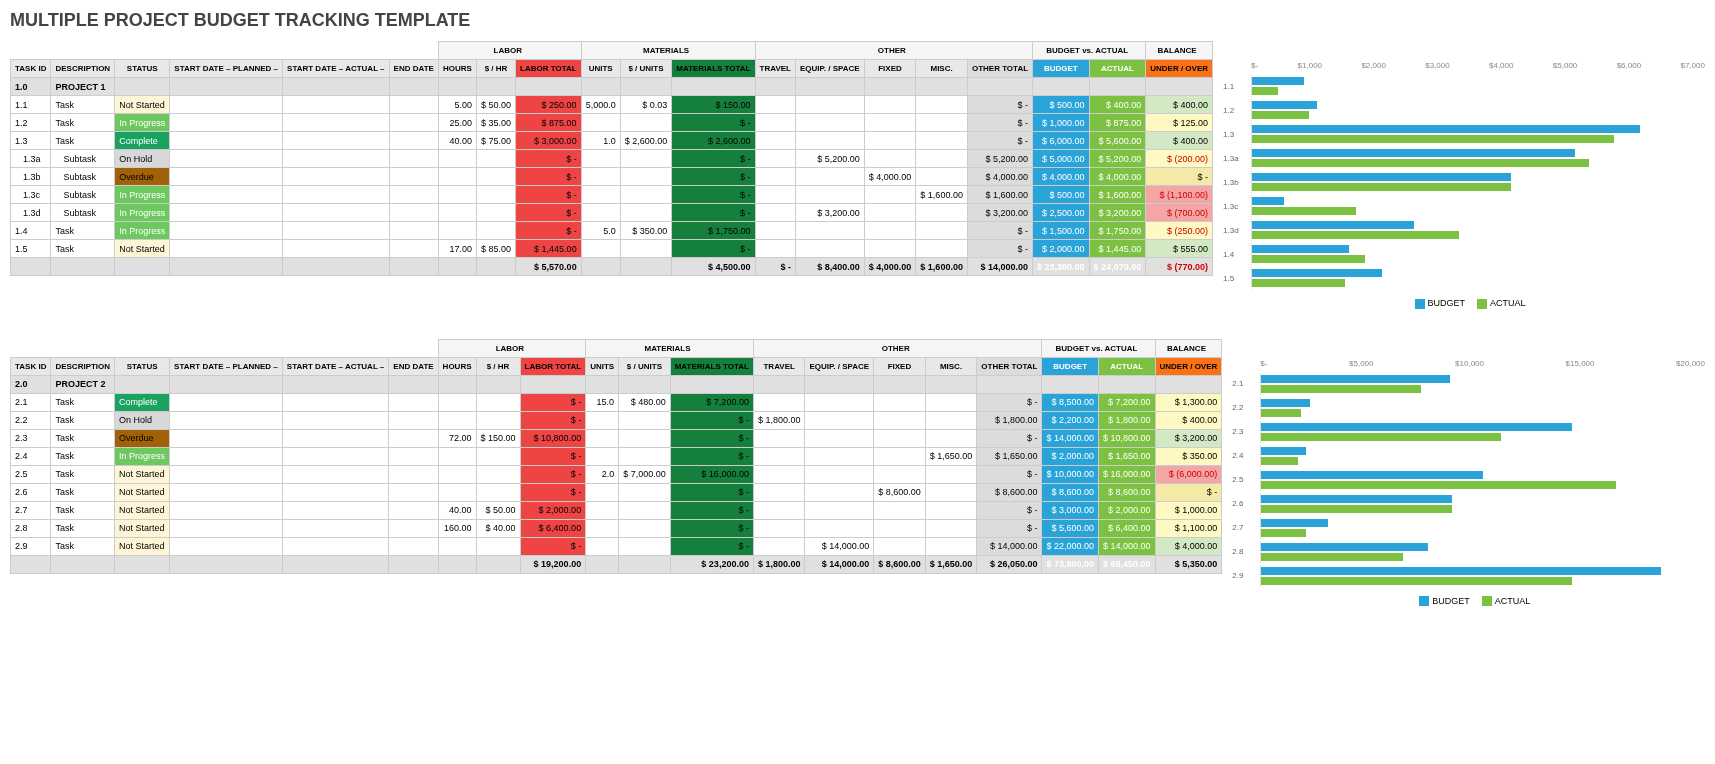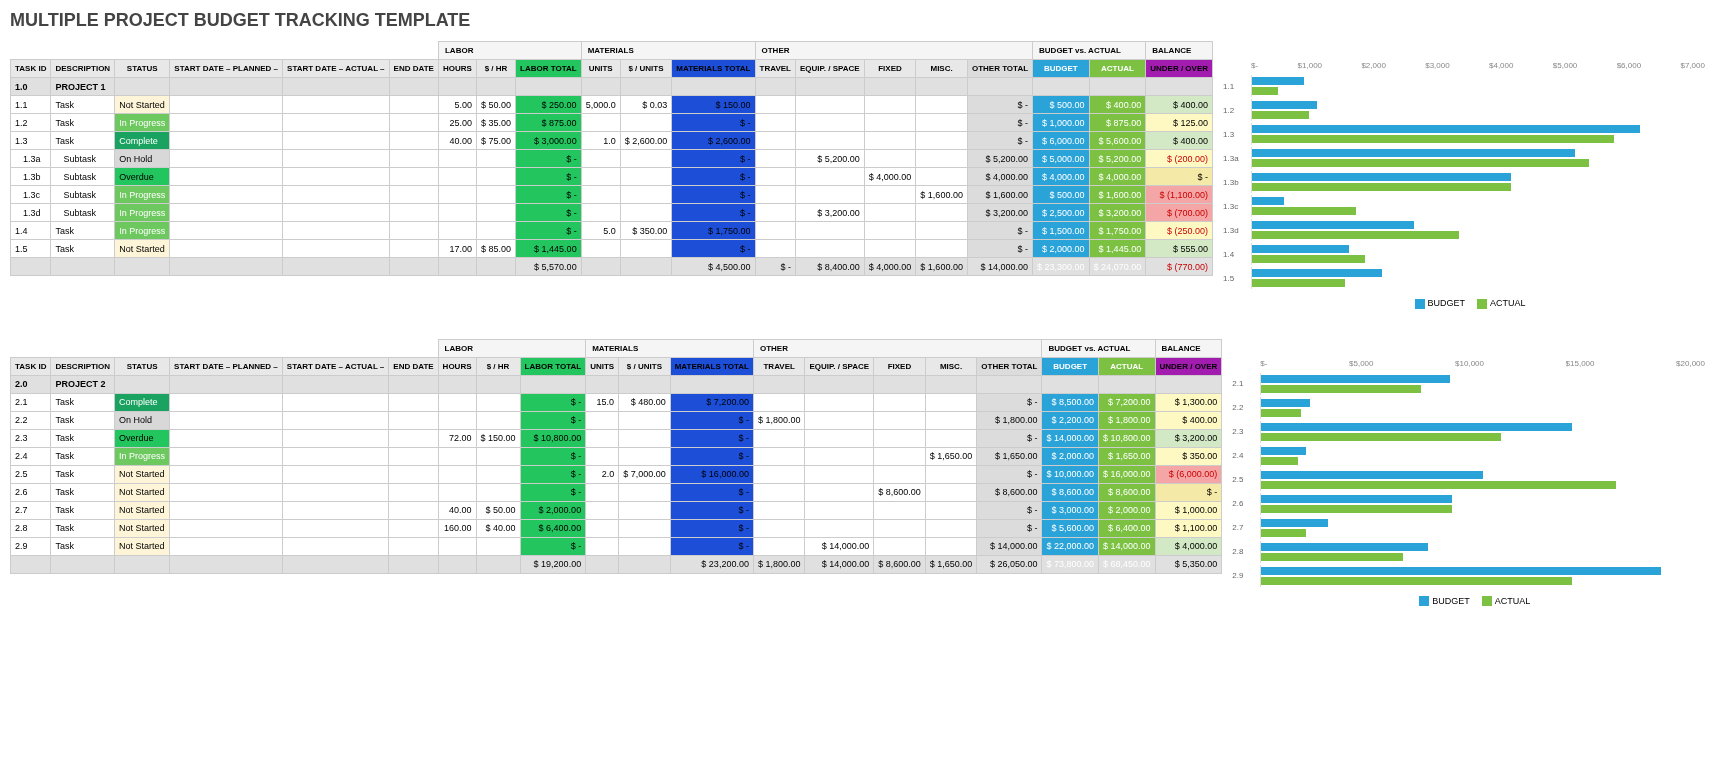--- a/index.html
+++ b/index.html
@@ -1,36 +1,36 @@
 <!DOCTYPE html>
 <html><head>
 <meta charset="utf-8">
 <style>
 body{font-family:Arial,Helvetica,sans-serif;font-size:9px;margin:0;padding:10px;background:#fff;color:#000}
 h1{font-size:18px;font-weight:bold;margin:0 0 10px;color:#444}
 .wrap{display:flex;gap:10px;margin-bottom:30px;align-items:flex-start}
 table{border-collapse:collapse;table-layout:fixed}
 th,td{border:1px solid #ccc;padding:3px 4px;text-align:right;height:18px;box-sizing:border-box;white-space:nowrap;overflow:hidden}
 th{background:#e8e8e8;font-weight:bold;font-size:8px;text-align:center;vertical-align:middle}
-.gh{background:#f5f5f5;text-align:left;padding-left:6px}
+.gh{background:#f5f5f5;text-align:center;padding-left:0}
 .lh{text-align:left;padding-left:4px}
 .lh2{text-align:left;padding-left:12px}
 .grp td{background:#e0e0e0;font-weight:bold}
-.tot td{background:#e0e0e0;font-weight:normal}
-.lab{background:#22c55e}
-.mat{background:#1d4ed8}
+.tot td{background:#e0e0e0;font-weight:bold}
+.lab{background:#ef4444}
+.mat{background:#15803d}
 .ot{background:#dcdcdc}
 .bud{background:#2aa3d9;color:#fff}
 .act{background:#7cc142;color:#fff}
-.bal{background:#a21caf}
+.bal{background:#f97316}
 .st-ns{background:#fef5d8}
 .st-ip{background:#6dc85f;color:#fff}
 .st-cp{background:#1aa260;color:#fff}
 .st-oh{background:#d8d8d8}
-.st-od{background:#22c55e}
+.st-od{background:#a16207}
 .bal-pos{background:#d3e9c6}
 .bal-neg{background:#f4a6a6}
 .bal-zero{background:#f4e9a6}
 .bal-warn{background:#fef9c3}
 .neg{color:#c00}
 .chart{width:520px;padding-top:20px}
 .axis{display:flex;justify-content:space-between;font-size:8px;color:#888;padding-left:28px;margin-bottom:4px}
 .row{display:flex;align-items:center;height:24px}
 .rl{width:28px;font-size:8px;color:#666}
 .bars{position:relative;flex:1;height:22px;border-left:1px solid #ddd}

